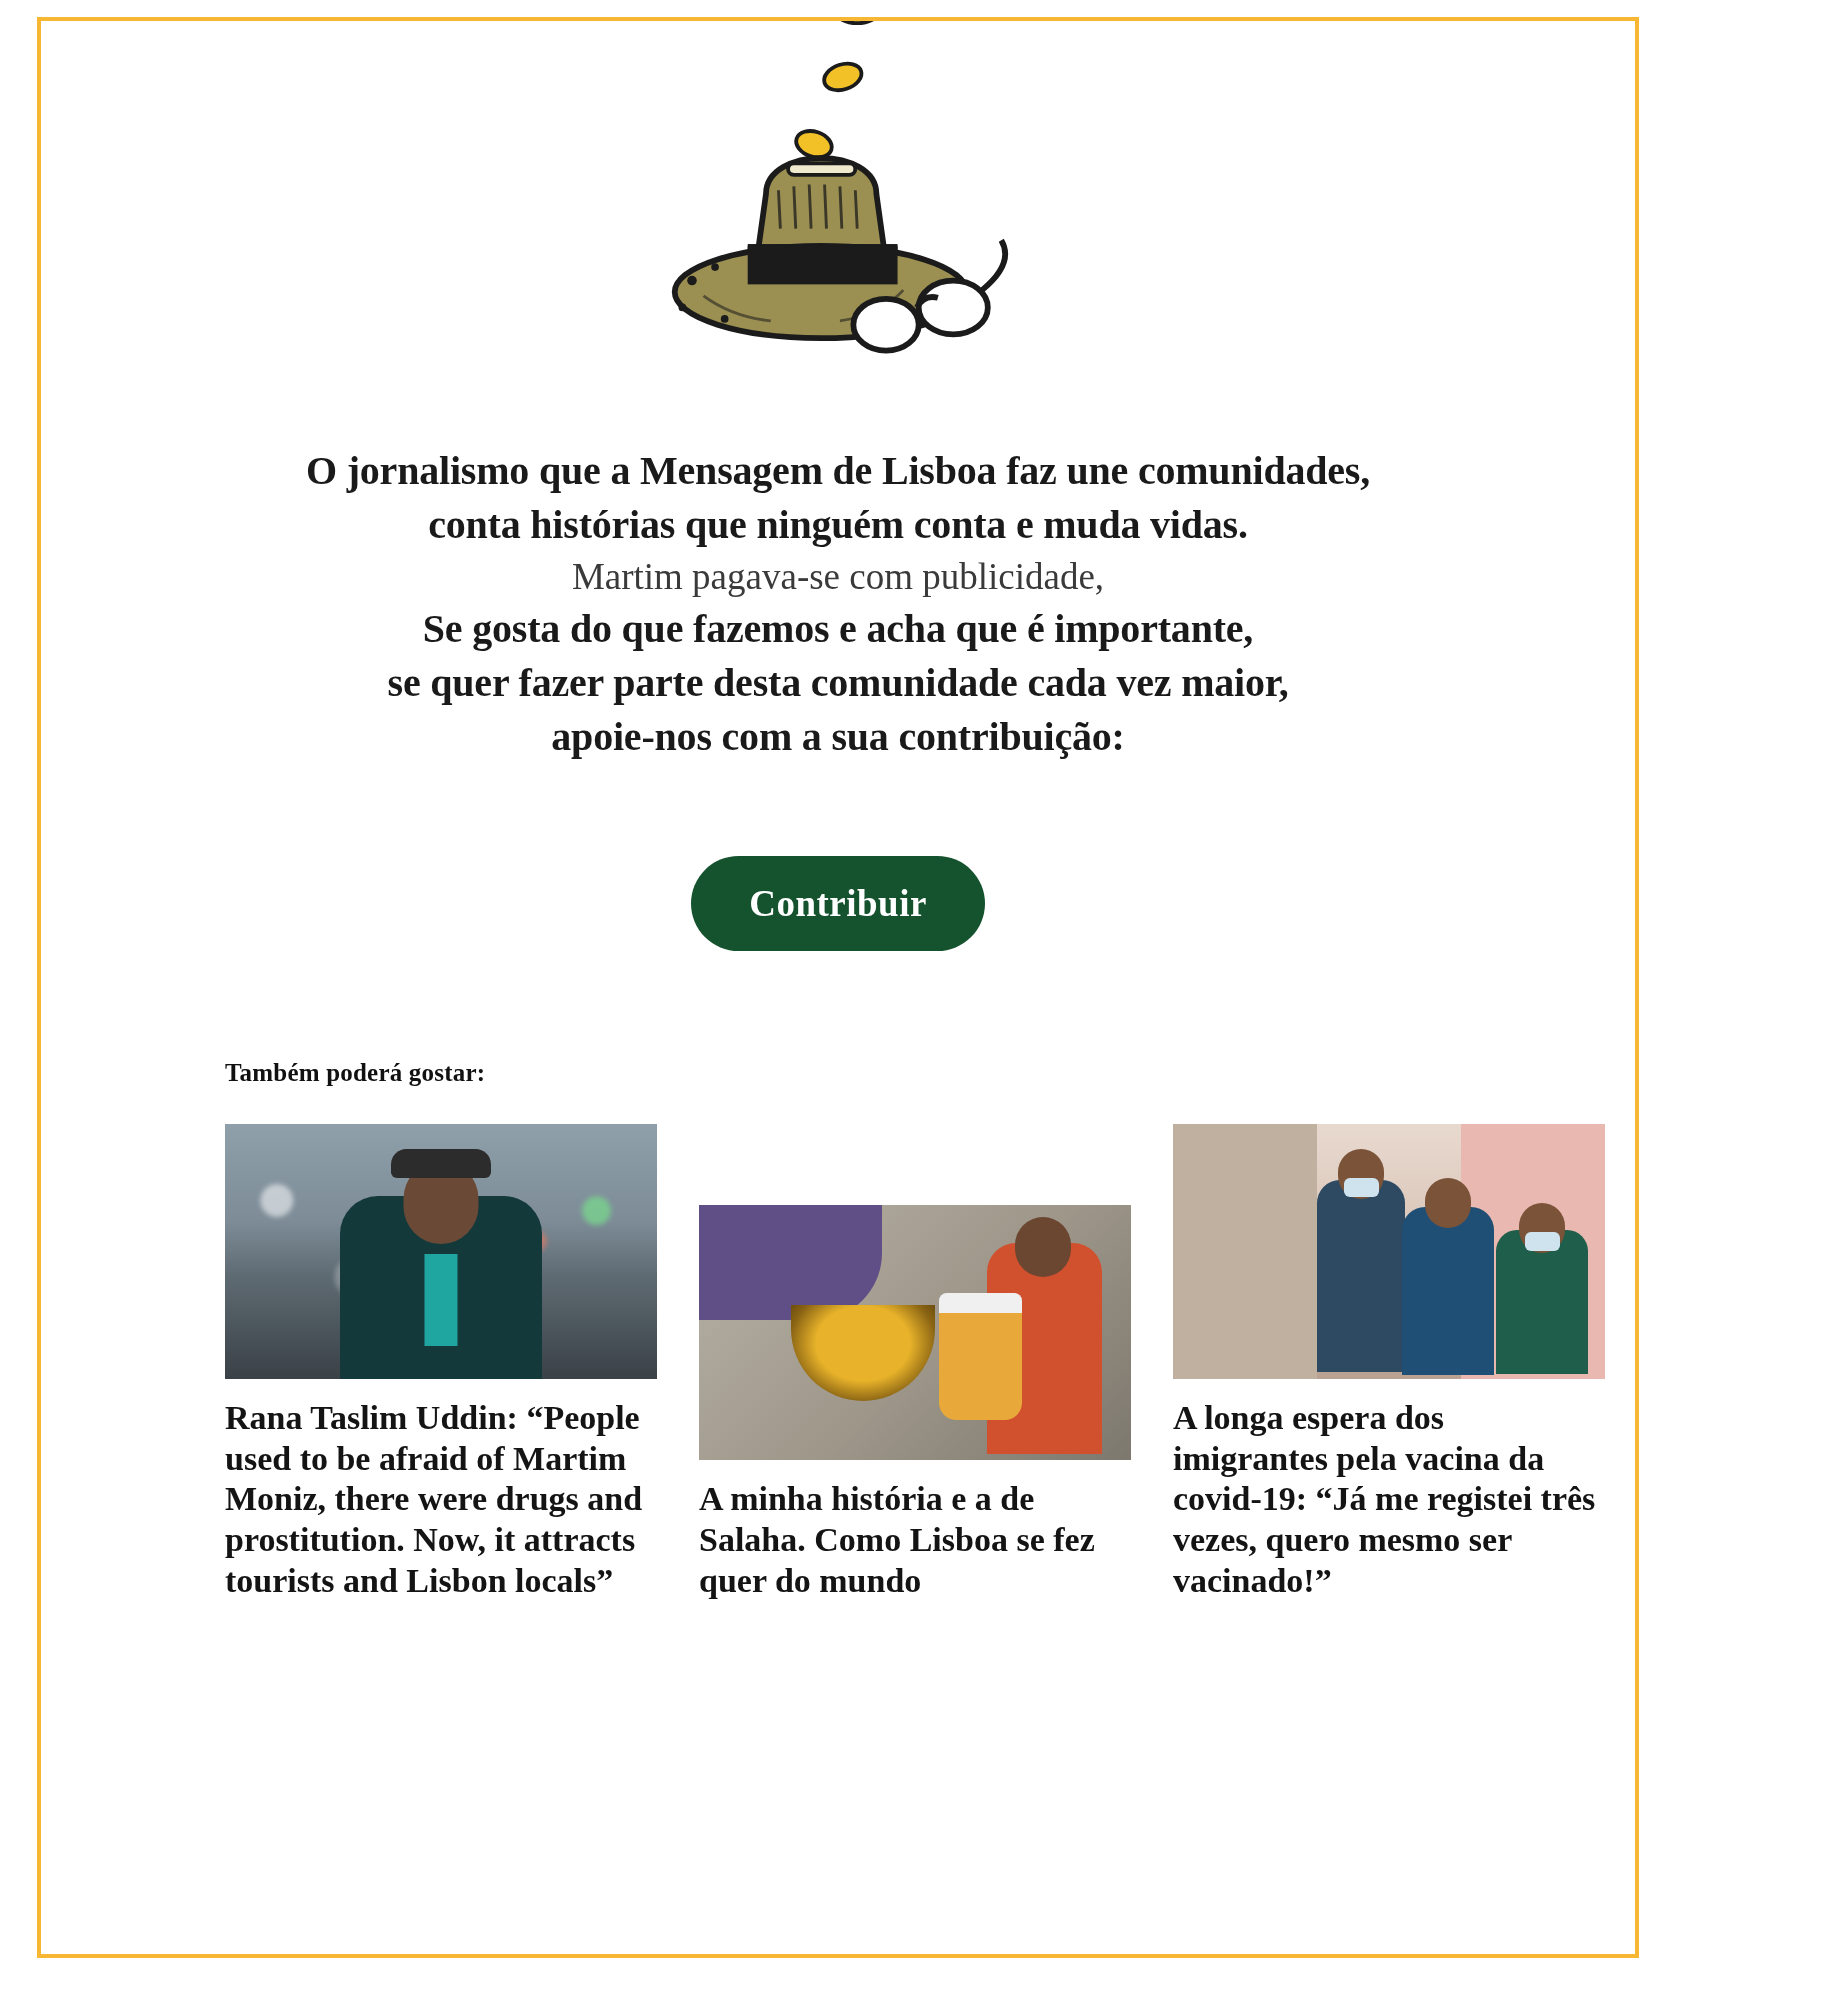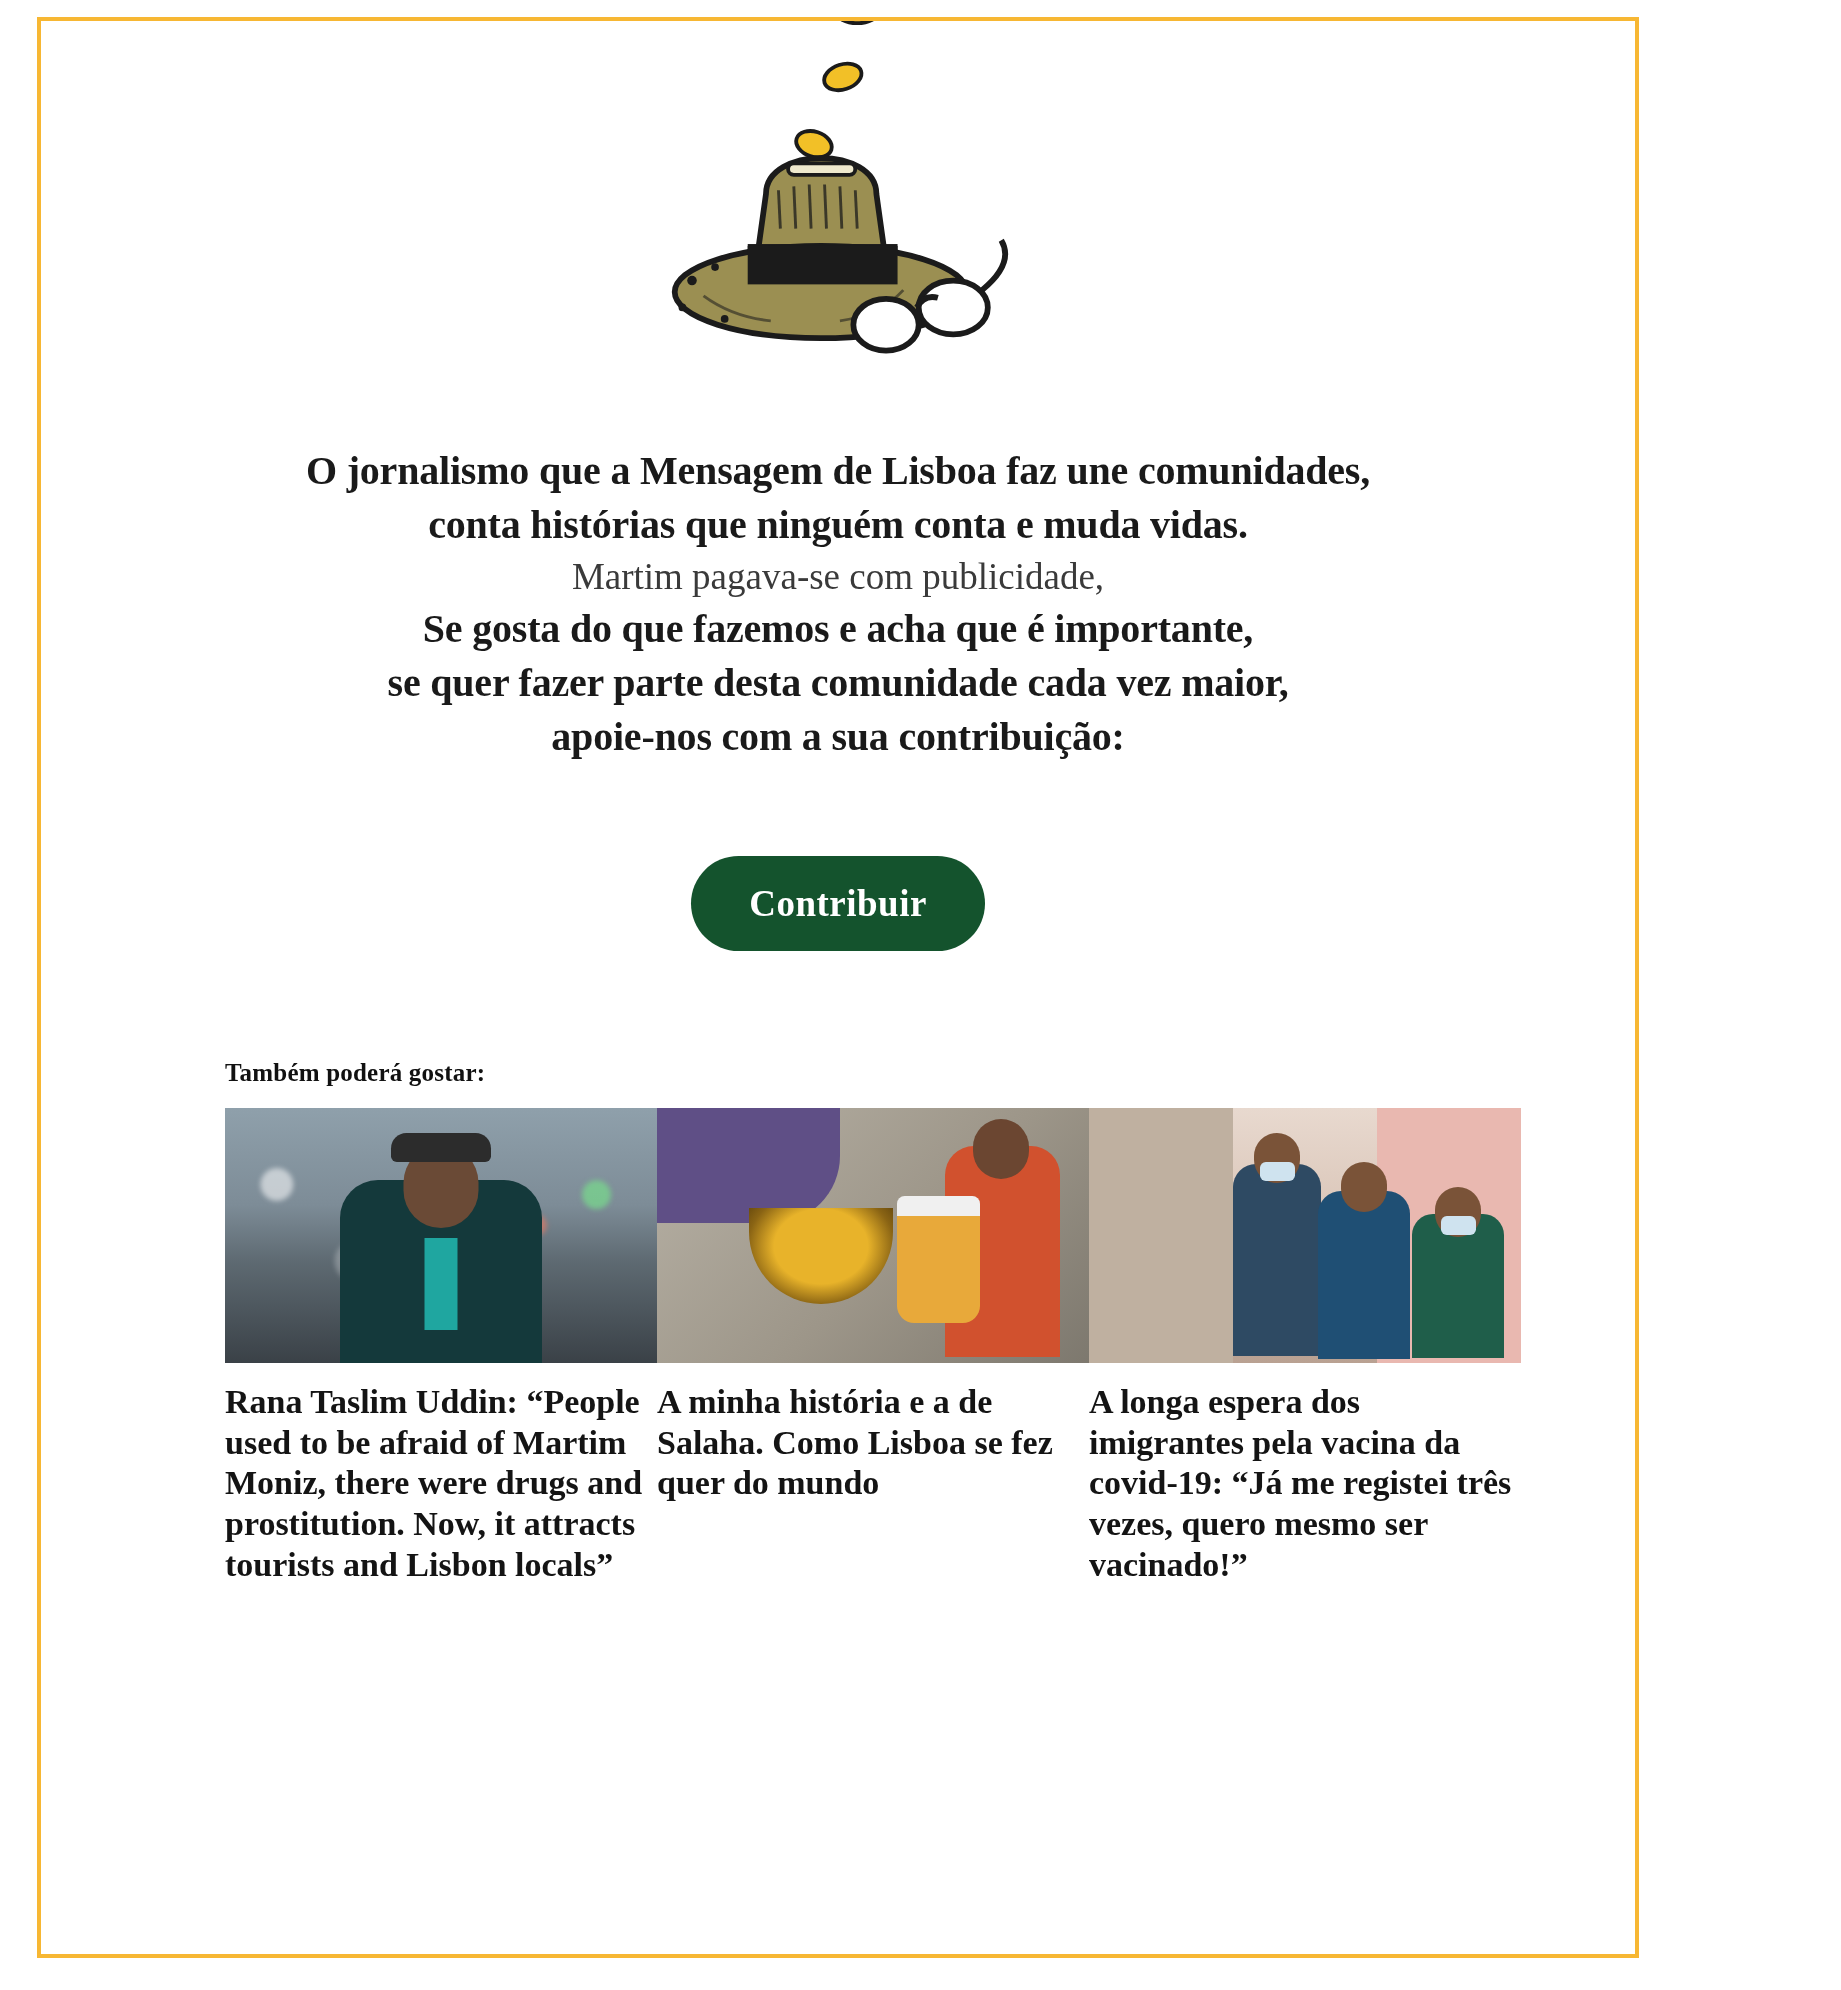--- a/index.html
+++ b/index.html
@@ -85,25 +85,27 @@
   
   .related {
     margin-top: 108px;
     padding: 0 184px 0 184px;
   }
   .related-heading {
     font-family: "Liberation Serif", serif;
     font-weight: bold;
     font-size: 25px;
     color: #111111;
-    margin-bottom: 21px;
+    margin-bottom: 37px;
     letter-spacing: 0.2px;
   }
   .cards {
     display: flex;
+    gap: 42px;
+    align-items: flex-end;
   }
   .card {
     width: 432px;
     cursor: pointer;
   }
   .card-thumb {
     width: 432px;
     height: 255px;
     overflow: hidden;
     position: relative;

